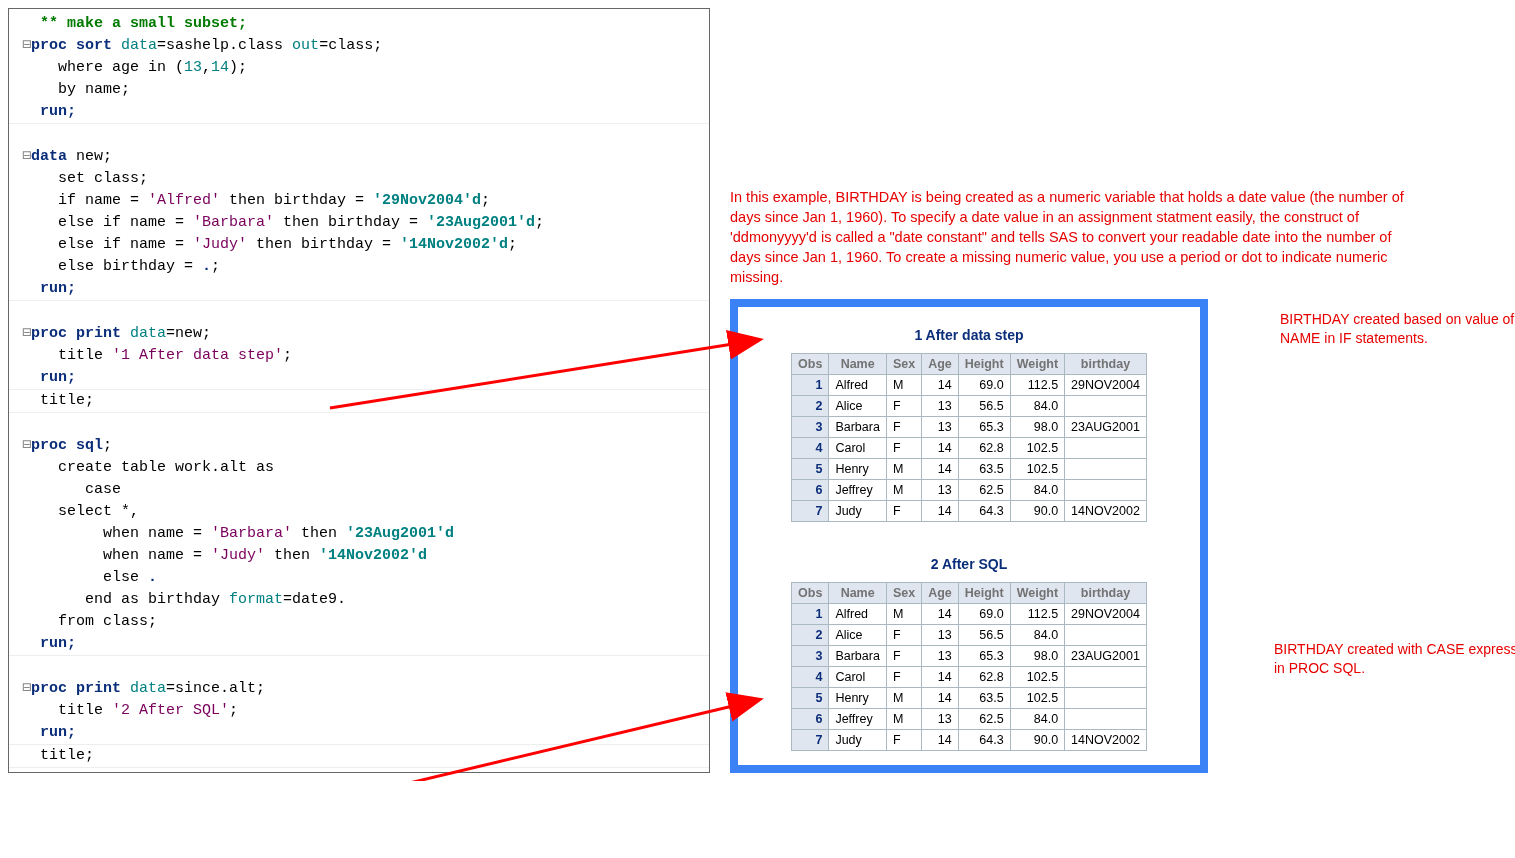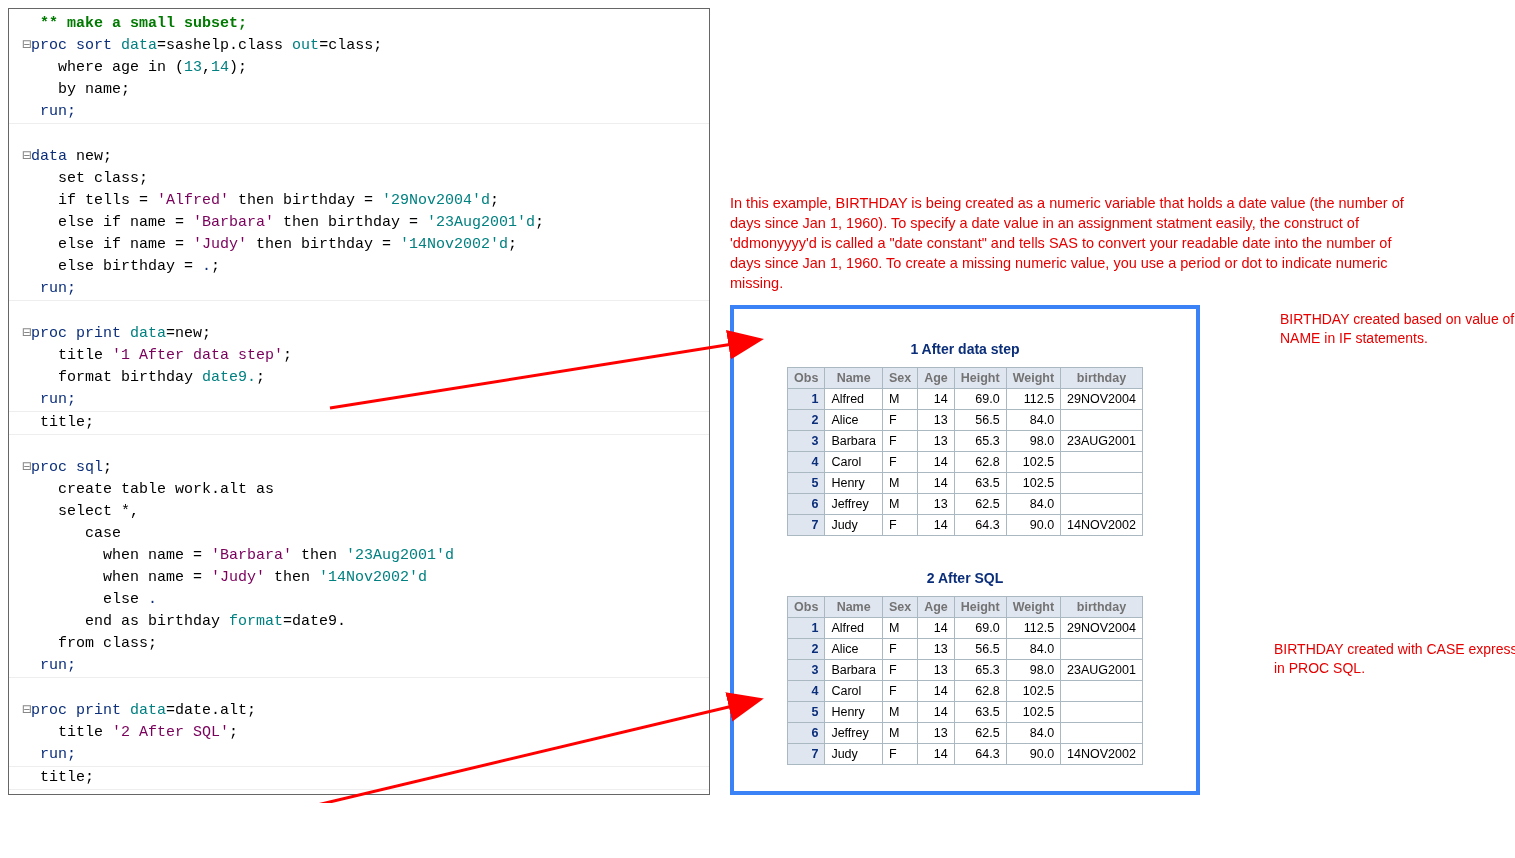--- a/index.html
+++ b/index.html
@@ -25,37 +25,37 @@
     font-size: 15px;
     line-height: 22px;
     padding: 4px 0;
   }
   .code-line {
     white-space: pre;
     padding: 0 4px;
     border-bottom: 1px solid #eee;
   }
   .code-line.noborder { border-bottom: none; }
-  .kw   { color: #0b2e7a; font-weight: normal; }
+  .kw   { color: #0b2e7a; font-weight: bold; }
   .cmt  { color: #007a00; font-weight: bold; }
   .str  { color: #7a005c; }
   .fmt  { color: #008080; }
   .gutter { color: #888; }
 
   .right-col { flex: 1; }
   .explain {
     color: #e60000;
     font-size: 14.5px;
     line-height: 20px;
     margin-bottom: 12px;
     max-width: 680px;
   }
   .output-box {
-    border: 4px solid #3b82f6;
-    padding: 26px 6px;
+    border: 8px solid #3b82f6;
+    padding: 14px 6px;
     background: #fff;
     width: 450px;
   }
   .out-title {
     text-align: center;
     color: #0b2e7a;
     font-weight: bold;
     font-size: 14px;
     margin: 6px 0 10px 0;
   }
@@ -105,44 +105,43 @@
 
   <div class="code-panel">
     <div class="code-line noborder"><span class="cmt">   ** make a small subset;</span></div>
     <div class="code-line noborder"><span class="gutter"> ⊟</span><span class="kw">proc sort</span><span class="fmt"> data</span><span>=sashelp.class </span><span class="fmt">out</span><span>=class;</span></div>
     <div class="code-line noborder"><span>     where age in (</span><span class="fmt">13</span><span>,</span><span class="fmt">14</span><span>);</span></div>
     <div class="code-line noborder"><span>     by name;</span></div>
     <div class="code-line"><span class="kw">   run;</span></div>
     <div class="code-line noborder"><span></span>&nbsp;</div>
     <div class="code-line noborder"><span class="gutter"> ⊟</span><span class="kw">data</span><span> new;</span></div>
     <div class="code-line noborder"><span>     set class;</span></div>
-    <div class="code-line noborder"><span>     if tells = </span><span class="str">'Alfred'</span><span> then birthday = </span><span class="fmt kw">'29Nov2004'd</span><span>;</span></div>
+    <div class="code-line noborder"><span>     if name = </span><span class="str">'Alfred'</span><span> then birthday = </span><span class="fmt kw">'29Nov2004'd</span><span>;</span></div>
     <div class="code-line noborder"><span>     else if name = </span><span class="str">'Barbara'</span><span> then birthday = </span><span class="fmt kw">'23Aug2001'd</span><span>;</span></div>
     <div class="code-line noborder"><span>     else if name = </span><span class="str">'Judy'</span><span> then birthday = </span><span class="fmt kw">'14Nov2002'd</span><span>;</span></div>
     <div class="code-line noborder"><span>     else birthday = </span><span class="kw">.</span><span>;</span></div>
     <div class="code-line"><span class="kw">   run;</span></div>
     <div class="code-line noborder">&nbsp;</div>
     <div class="code-line noborder"><span class="gutter"> ⊟</span><span class="kw">proc print</span><span class="fmt"> data</span><span>=new;</span></div>
     <div class="code-line noborder"><span>     title </span><span class="str">'1 After data step'</span><span>;</span></div>
-    <div class="code-line noborder"><span>     format birthday </span><span class="fmt">date9.</span><span>;</span></div>
     <div class="code-line"><span class="kw">   run;</span></div>
     <div class="code-line"><span>   title;</span></div>
     <div class="code-line noborder">&nbsp;</div>
     <div class="code-line noborder"><span class="gutter"> ⊟</span><span class="kw">proc sql</span><span>;</span></div>
     <div class="code-line noborder"><span>     create table work.alt as</span></div>
+    <div class="code-line noborder"><span>        case</span></div>
     <div class="code-line noborder"><span>     select *,</span></div>
-    <div class="code-line noborder"><span>        case</span></div>
     <div class="code-line noborder"><span>          when name = </span><span class="str">'Barbara'</span><span> then </span><span class="fmt kw">'23Aug2001'd</span></div>
     <div class="code-line noborder"><span>          when name = </span><span class="str">'Judy'</span><span> then </span><span class="fmt kw">'14Nov2002'd</span></div>
     <div class="code-line noborder"><span>          else </span><span class="kw">.</span></div>
     <div class="code-line noborder"><span>        end as birthday </span><span class="fmt">format</span><span>=date9.</span></div>
     <div class="code-line noborder"><span>     from class;</span></div>
     <div class="code-line"><span class="kw">   run;</span></div>
     <div class="code-line noborder">&nbsp;</div>
-    <div class="code-line noborder"><span class="gutter"> ⊟</span><span class="kw">proc print</span><span class="fmt"> data</span><span>=date.alt;</span></div>
+    <div class="code-line noborder"><span class="gutter"> ⊟</span><span class="kw">proc print</span><span class="fmt"> data</span><span>=since.alt;</span></div>
     <div class="code-line noborder"><span>     title </span><span class="str">'2 After SQL'</span><span>;</span></div>
     <div class="code-line"><span class="kw">   run;</span></div>
     <div class="code-line"><span>   title;</span></div>
   </div>
 
   <div class="right-col">
     <div class="explain">In this example, BIRTHDAY is being created as a numeric variable that holds a date value (the number of days since Jan 1, 1960). To specify a date value in an assignment statment easily, the construct of 'ddmonyyyy'd is called a "date constant" and tells SAS to convert your readable date into the number of days since Jan 1, 1960. To create a missing numeric value, you use a period or dot to indicate numeric missing.</div>
 
     <div class="output-box">
       <div class="out-title">1 After data step</div>

